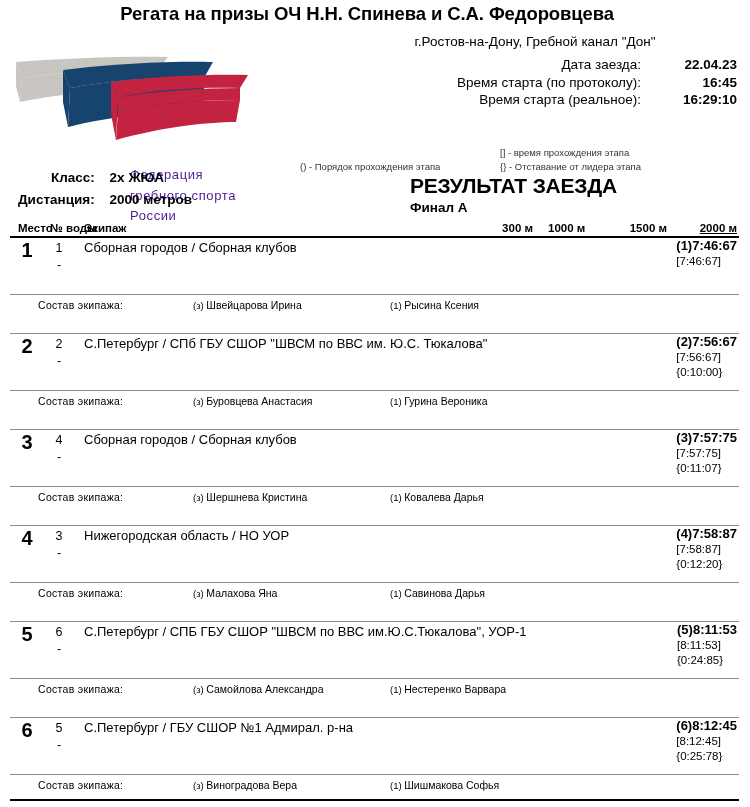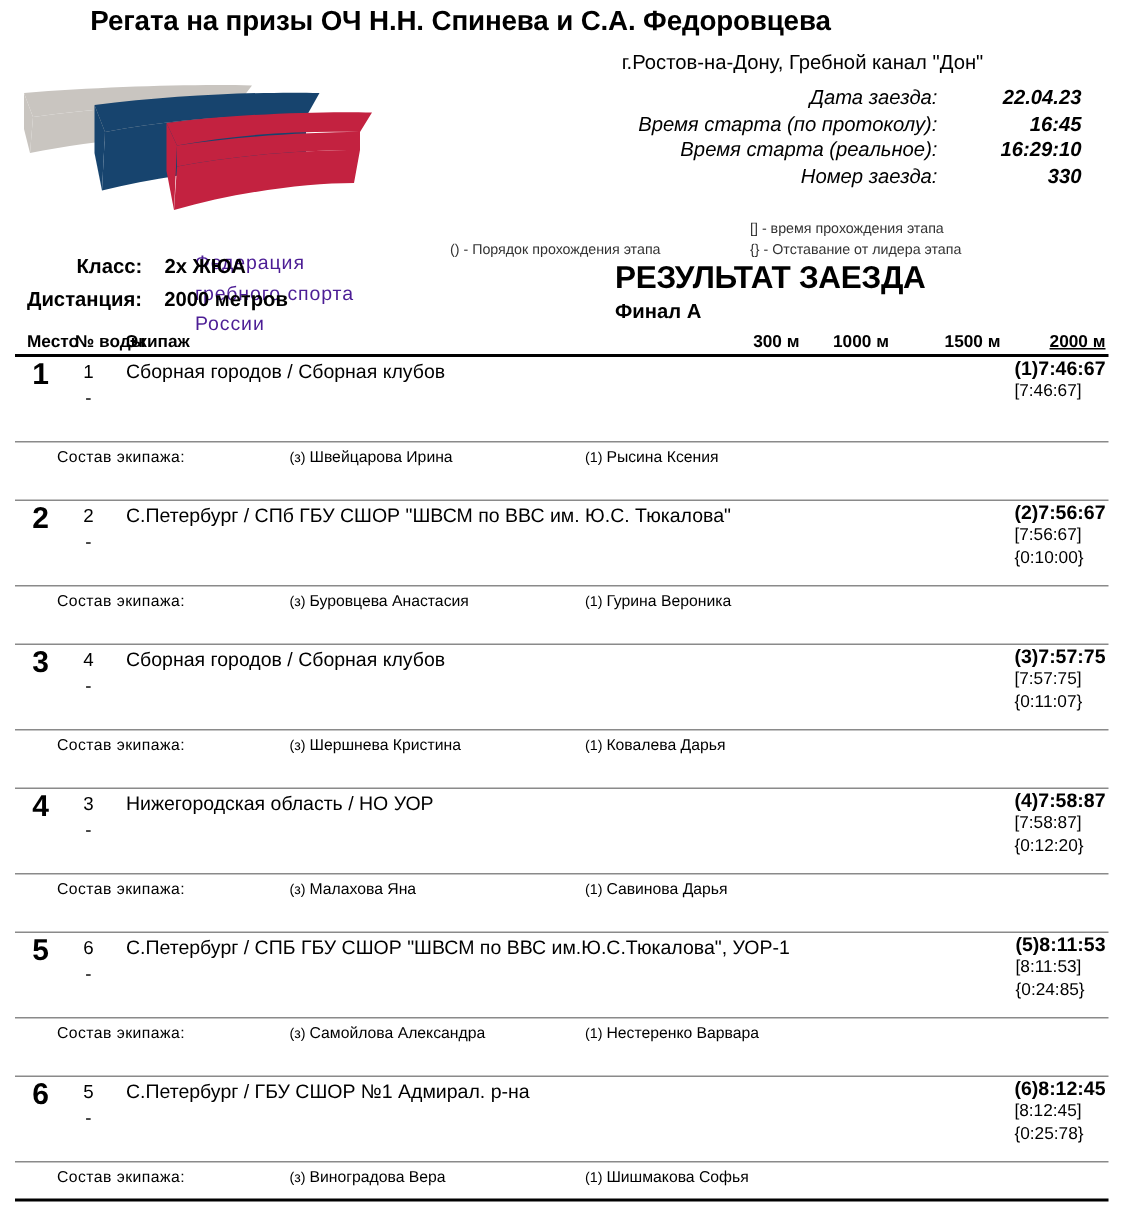--- a/index.html
+++ b/index.html
@@ -16,21 +16,21 @@
     color: #000000;
     overflow: hidden;
   }
 
   
   .doc-title {
     position: absolute;
     top: 3px;
     left: 0;
     width: 614px;
-    text-align: center;
+    text-align: right;
     font-size: 18.5px;
     font-weight: bold;
     letter-spacing: -0.1px;
   }
 
   
   .logo {
     position: absolute;
     left: 8px;
     top: 30px;
@@ -55,26 +55,25 @@
   .venue {
     position: absolute;
     left: 330px;
     top: 34px;
     width: 410px;
     text-align: center;
     font-size: 13.5px;
   }
   .info-table {
     position: absolute;
-    left: 284px;
+    left: 300px;
     top: 56px;
     width: 437px;
     border-collapse: collapse;
     font-size: 13.5px;
-    font-style: italic;
   }
   .info-table td { padding: 0; line-height: 17.6px; }
   .info-label { text-align: right; padding-right: 10px !important; white-space: nowrap; }
   .info-value { text-align: right; font-weight: bold; white-space: nowrap; width: 86px; }
 
   .legend {
     position: absolute;
     left: 300px;
     top: 146px;
     width: 440px;
@@ -129,21 +128,21 @@
   }
   .ch {
     position: absolute;
     white-space: nowrap;
     bottom: 0;
   }
   .ch-place   { left: 18px; }
   .ch-lane    { left: 50px; }
   .ch-crew    { left: 84px; }
   .ch-m500    { left: 483px; width: 50px; text-align: right; }
-  .ch-m1000   { left: 548px; width: 52px; text-align: center; }
+  .ch-m1000   { left: 548px; width: 52px; text-align: left; }
   .ch-m1500   { left: 615px; width: 52px; text-align: right; }
   .ch-m2000   { left: 685px; width: 52px; text-align: right; text-decoration: underline; }
 
   .rule-top {
     position: absolute;
     left: 10px;
     top: 236px;
     width: 729px;
     height: 0;
     border-top: 2.6px solid #000000;
@@ -286,24 +285,20 @@
       <td class="info-value">22.04.23</td>
     </tr>
     <tr>
       <td class="info-label">Время старта (по протоколу):</td>
       <td class="info-value">16:45</td>
     </tr>
     <tr>
       <td class="info-label">Время старта (реальное):</td>
       <td class="info-value">16:29:10</td>
     </tr>
-    <tr>
-      <td class="info-label">Номер заезда:</td>
-      <td class="info-value">330</td>
-    </tr>
   </tbody>
 </table>
 
 <div class="legend">
   <div class="legend-row second">
     <span class="legend-a">.</span>
     <span class="legend-b">[] - время прохождения этапа</span>
   </div>
   <div class="legend-row">
     <span class="legend-a">() - Порядок прохождения этапа</span>

